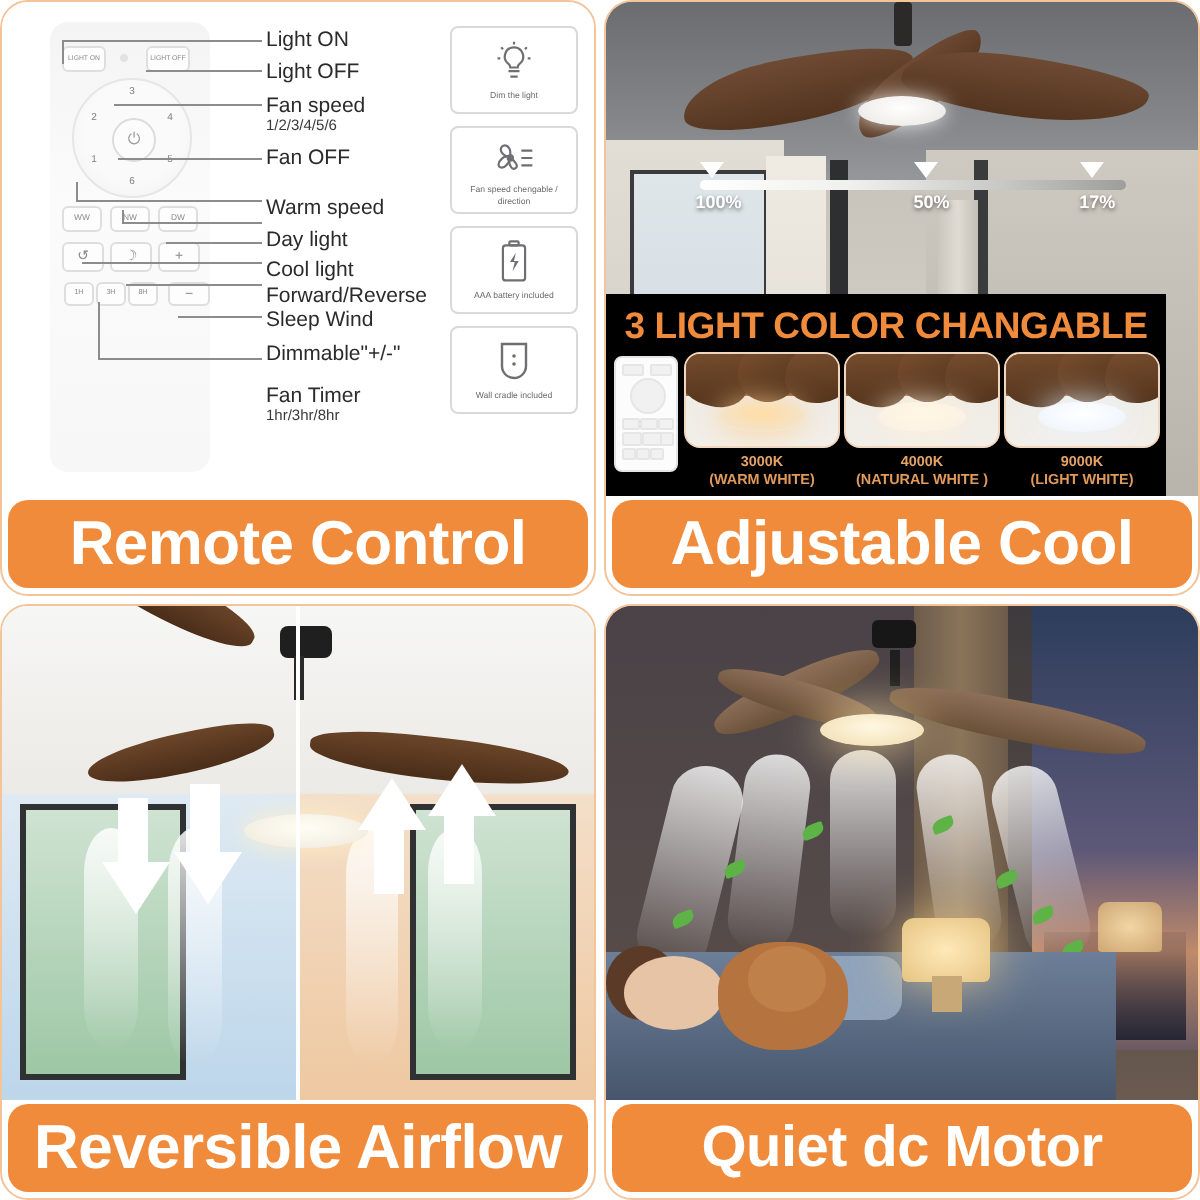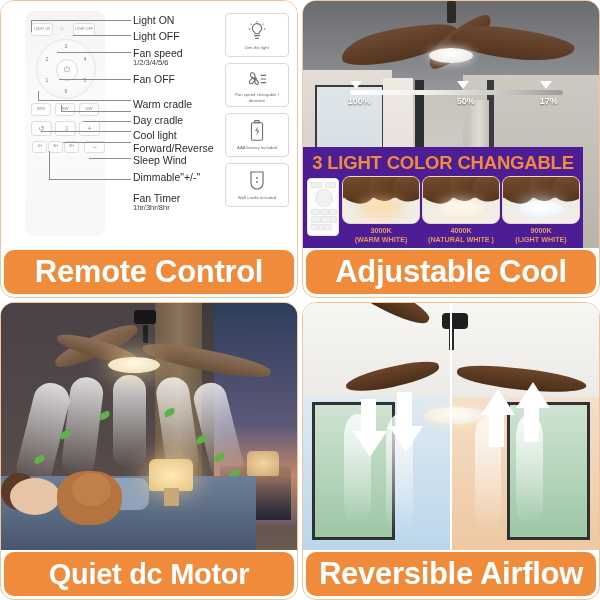--- a/index.html
+++ b/index.html
@@ -109,21 +109,21 @@
   .bl3{left:40%;top:1%;width:26%;height:10%;transform:rotate(-38deg);transform-origin:100% 100%;}
   .fanled{position:absolute;left:50%;top:19%;width:44px;height:15px;margin-left:-22px;
     background:radial-gradient(ellipse at 50% 40%,#ffffff,#e8e6e1);border-radius:50%;
     box-shadow:0 0 10px rgba(255,255,255,.8);}
   .dimbar{position:absolute;left:16%;top:36%;width:72%;height:5px;border-radius:3px;
     background:linear-gradient(90deg,#ffffff 0%,#f0f0ee 35%,#c9c9c7 70%,#9d9d9b 100%);}
   .tick{position:absolute;top:-9px;width:0;height:0;border-left:6px solid transparent;
     border-right:6px solid transparent;border-top:8px solid #ffffff;}
   .pct{position:absolute;top:7px;color:#fff;font-size:9px;font-weight:bold;
     text-shadow:0 1px 2px rgba(0,0,0,.55);transform:translateX(-50%);}
-  .cctband{position:absolute;left:0;right:16px;bottom:0;height:41%;background:#4c1d95;}
+  .cctband{position:absolute;left:0;right:16px;bottom:0;height:41%;background:#000000;}
   .cctTitle{
     text-align:center;color:#f08b3c;font-weight:bold;font-size:18.5px;
     letter-spacing:-0.2px;padding-top:5px;white-space:nowrap;
   }
   .swatchRow{display:flex;align-items:flex-start;padding:2px 4px 0 4px;gap:4px;}
   .miniremote{
     width:30px;height:56px;border:1px solid #e4e4e6;border-radius:4px;background:#fcfcfc;
     position:relative;flex:0 0 auto;margin-top:2px;
   }
   .miniremote i{position:absolute;background:#f1f1f2;border:1px solid #e6e6e7;border-radius:1px;display:block;}
@@ -266,24 +266,24 @@
           <span>Light OFF</span>
         </div>
         <div class="lbl" style="top:33px;">
           <span>Fan speed</span>
           <span class="sub">1/2/3/4/5/6</span>
         </div>
         <div class="lbl" style="top:59px;">
           <span>Fan OFF</span>
         </div>
         <div class="lbl" style="top:84px;">
-          <span>Warm cradle</span>
+          <span>Warm speed</span>
         </div>
         <div class="lbl" style="top:100px;">
-          <span>Day cradle</span>
+          <span>Day light</span>
         </div>
         <div class="lbl" style="top:115px;">
           <span>Cool light</span>
         </div>
         <div class="lbl" style="top:128px;">
           <span>Forward/Reverse</span>
         </div>
         <div class="lbl" style="top:140px;">
           <span>Sleep Wind</span>
         </div>
@@ -428,20 +428,65 @@
             </div>
           </div>
         </div>
       </div>
     </div>
     <div class="caption">Adjustable Cool</div>
   </div>
 
   <div class="panel">
     <div class="panel-body">
+      <div class="rv">
+        <div class="rvL"></div>
+        <div class="rvR"></div>
+        <div class="rvCeil"></div>
+        <div class="rvWin rvWinL"></div>
+        <div class="rvWin rvWinR"></div>
+
+        <div class="stream" style="left:14%;top:45%;width:9%;height:45%;"></div>
+        <div class="stream" style="left:28%;top:45%;width:9%;height:48%;"></div>
+        <div class="stream" style="left:58%;top:45%;width:9%;height:48%;"></div>
+        <div class="stream" style="left:72%;top:45%;width:9%;height:45%;"></div>
+
+        <div class="rvBlade rvb1"></div>
+        <div class="rvBlade rvb2"></div>
+        <div class="rvBlade rvb3"></div>
+        <div class="rvMount"></div>
+        <div class="rvRod"></div>
+        <div class="rvLed"></div>
+
+        <div style="position:absolute;left:17%;top:39%;">
+          <div class="arrowStem" style="left:8px;top:0;height:32px;"></div>
+          <div class="arrow arrowDown" style="left:0;top:32px;"></div>
+        </div>
+        <div style="position:absolute;left:29%;top:36%;">
+          <div class="arrowStem" style="left:8px;top:0;height:34px;"></div>
+          <div class="arrow arrowDown" style="left:0;top:34px;"></div>
+        </div>
+
+        <div style="position:absolute;left:60%;top:35%;">
+          <div class="arrow arrowUp" style="left:0;top:0;"></div>
+          <div class="arrowStem" style="left:8px;top:26px;height:32px;"></div>
+        </div>
+        <div style="position:absolute;left:72%;top:32%;">
+          <div class="arrow arrowUp" style="left:0;top:0;"></div>
+          <div class="arrowStem" style="left:8px;top:26px;height:34px;"></div>
+        </div>
+
+        <div class="rvDiv"></div>
+      </div>
+    </div>
+    <div class="caption">Reversible Airflow</div>
+  </div>
+
+  <div class="panel">
+    <div class="panel-body">
       <div class="qm">
         <div class="qmWall"></div>
         <div class="qmWin"></div>
         <div class="qmCity"></div>
         <div class="qmCurt"></div>
 
         <div class="qmStream" style="left:8%;top:32%;width:12%;height:42%;transform:rotate(14deg);"></div>
         <div class="qmStream" style="left:22%;top:30%;width:11%;height:40%;transform:rotate(7deg);"></div>
         <div class="qmStream" style="left:38%;top:29%;width:11%;height:38%;"></div>
         <div class="qmStream" style="left:54%;top:30%;width:11%;height:40%;transform:rotate(-8deg);"></div>
@@ -469,58 +514,13 @@
         <div class="qmLamp2"></div>
         <div class="qmHair"></div>
         <div class="qmHead"></div>
         <div class="qmBear"></div>
         <div class="qmBearH"></div>
       </div>
     </div>
     <div class="caption small">Quiet dc Motor</div>
   </div>
 
-  <div class="panel">
-    <div class="panel-body">
-      <div class="rv">
-        <div class="rvL"></div>
-        <div class="rvR"></div>
-        <div class="rvCeil"></div>
-        <div class="rvWin rvWinL"></div>
-        <div class="rvWin rvWinR"></div>
-
-        <div class="stream" style="left:14%;top:45%;width:9%;height:45%;"></div>
-        <div class="stream" style="left:28%;top:45%;width:9%;height:48%;"></div>
-        <div class="stream" style="left:58%;top:45%;width:9%;height:48%;"></div>
-        <div class="stream" style="left:72%;top:45%;width:9%;height:45%;"></div>
-
-        <div class="rvBlade rvb1"></div>
-        <div class="rvBlade rvb2"></div>
-        <div class="rvBlade rvb3"></div>
-        <div class="rvMount"></div>
-        <div class="rvRod"></div>
-        <div class="rvLed"></div>
-
-        <div style="position:absolute;left:17%;top:39%;">
-          <div class="arrowStem" style="left:8px;top:0;height:32px;"></div>
-          <div class="arrow arrowDown" style="left:0;top:32px;"></div>
-        </div>
-        <div style="position:absolute;left:29%;top:36%;">
-          <div class="arrowStem" style="left:8px;top:0;height:34px;"></div>
-          <div class="arrow arrowDown" style="left:0;top:34px;"></div>
-        </div>
-
-        <div style="position:absolute;left:60%;top:35%;">
-          <div class="arrow arrowUp" style="left:0;top:0;"></div>
-          <div class="arrowStem" style="left:8px;top:26px;height:32px;"></div>
-        </div>
-        <div style="position:absolute;left:72%;top:32%;">
-          <div class="arrow arrowUp" style="left:0;top:0;"></div>
-          <div class="arrowStem" style="left:8px;top:26px;height:34px;"></div>
-        </div>
-
-        <div class="rvDiv"></div>
-      </div>
-    </div>
-    <div class="caption">Reversible Airflow</div>
-  </div>
-
 </div>
 
 </body></html>

